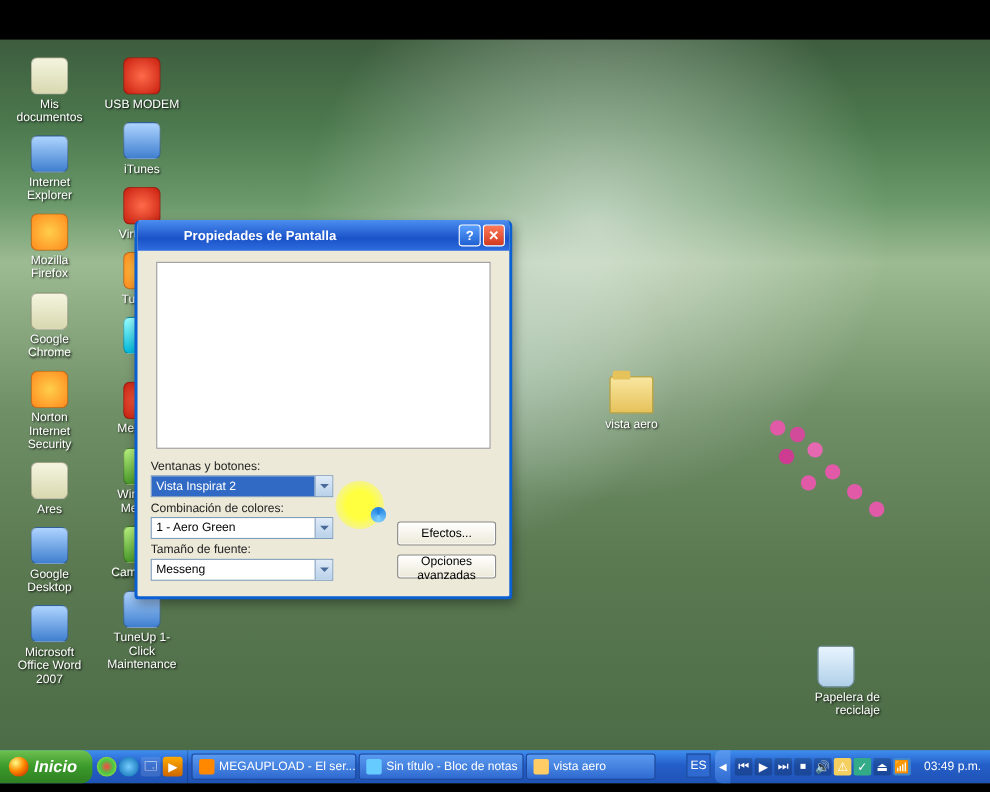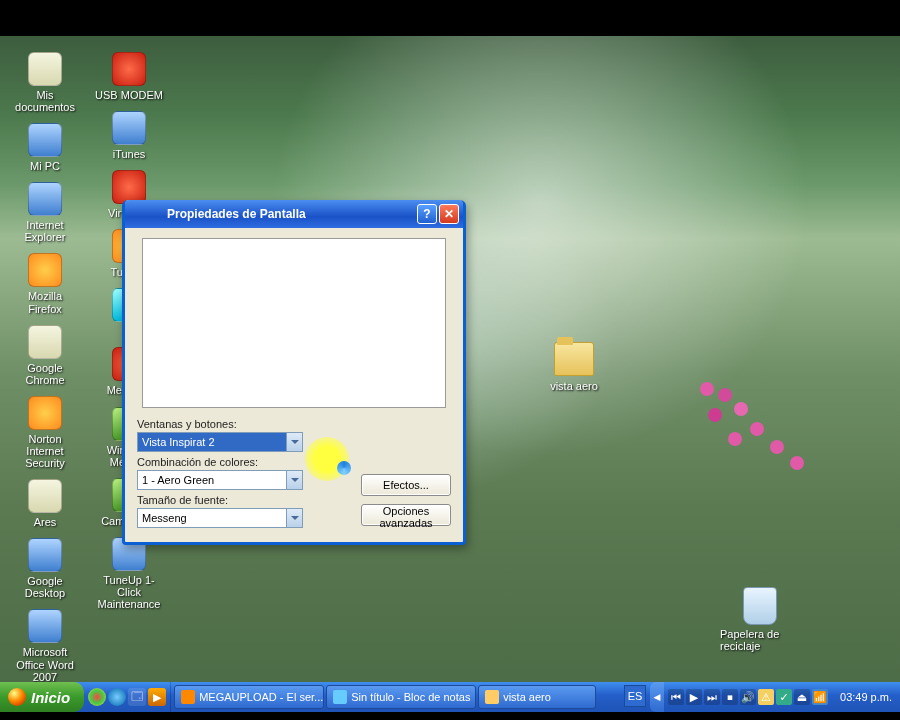--- a/index.html
+++ b/index.html
@@ -26,21 +26,21 @@
   .dicon { width:70px; display:flex; flex-direction:column; align-items:center; cursor:default; }
   .dicon .gl { width:34px; height:34px; border-radius:6px; background:linear-gradient(#f5f5e0,#d8d8b0); border:1px solid rgba(0,0,0,0.25); display:flex;align-items:center;justify-content:center;font-size:18px; }
   .dicon .lbl { color:#fff; font-size:11px; text-align:center; text-shadow:1px 1px 2px #000; margin-top:3px; line-height:1.1; word-break:break-word; }
   .gl.blue{background:linear-gradient(#aed4ff,#3f7fcf);} .gl.orange{background:radial-gradient(circle,#ffcf4a,#ff8a1f);}
   .gl.red{background:radial-gradient(circle,#ff6b4a,#c81f0f);} .gl.green{background:linear-gradient(#b6f07e,#4a9a2a);}
   .gl.cyan{background:linear-gradient(#9ff,#0bd);}
   .folder-icon { position:absolute; left:534px; top:306px; width:80px; text-align:center;}
   .folder-icon .gl{ width:40px;height:34px;margin:0 auto;background:linear-gradient(#f8e6a0,#e6c25a);border-radius:3px 3px 2px 2px; border:1px solid #c4a030; position:relative;}
   .folder-icon .gl:before{content:"";position:absolute;left:2px;top:-6px;width:16px;height:8px;background:#e6c25a;border-radius:2px 2px 0 0;}
   .folder-icon .lbl{ color:#fff;font-size:11px;text-shadow:1px 1px 2px #000; margin-top:4px;}
-  .recycle { position:absolute; right:100px; bottom:60px; width:80px; text-align:left;}
+  .recycle { position:absolute; right:100px; bottom:60px; width:80px; text-align:right;}
   .recycle .gl{ width:34px;height:38px;margin:0 auto;background:linear-gradient(#e8f4ff,#b0d0e8);border-radius:4px 4px 8px 8px;border:1px solid #7a96b0;}
   .recycle .lbl{ color:#fff;font-size:11px;text-shadow:1px 1px 2px #000;margin-top:3px;}
 
   
   .dialog { position:absolute; left:122px; top:164px; width:344px; background:#ece9d8; border:3px solid #0a5fd3; border-top:none; border-radius:6px 6px 4px 4px; box-shadow:2px 4px 10px rgba(0,0,0,0.35);}
   .titlebar { height:28px; background:linear-gradient(#4b8ef0,#1a52c8 60%,#2f6de0); border-radius:4px 4px 0 0; display:flex; align-items:center; padding:0 4px 0 8px; color:#fff; font-size:12px; font-weight:bold;}
   .titlebar .title{ flex:1;padding-left:34px; }
   .winbtn { width:20px; height:20px; margin-left:2px; border:1px solid #fff; border-radius:3px; display:flex; align-items:center; justify-content:center; font-size:12px; font-weight:bold;}
   .winbtn.help{ background:linear-gradient(#5aa0ff,#1f60d0);} 
   .winbtn.close{ background:linear-gradient(#ff7a5a,#d23a1f);} 
@@ -91,24 +91,20 @@
   </div>
 
   <div class="desk-icons">
     <div class="icon-col" id="col1">
         <div class="dicon">
           <div class="gl "></div>
           <div class="lbl">Mis documentos</div>
         </div>
         <div class="dicon">
           <div class="gl blue"></div>
-          <div class="lbl">Mi PC</div>
-        </div>
-        <div class="dicon">
-          <div class="gl blue"></div>
           <div class="lbl">Internet Explorer</div>
         </div>
         <div class="dicon">
           <div class="gl orange"></div>
           <div class="lbl">Mozilla Firefox</div>
         </div>
         <div class="dicon">
           <div class="gl "></div>
           <div class="lbl">Google Chrome</div>
         </div>

